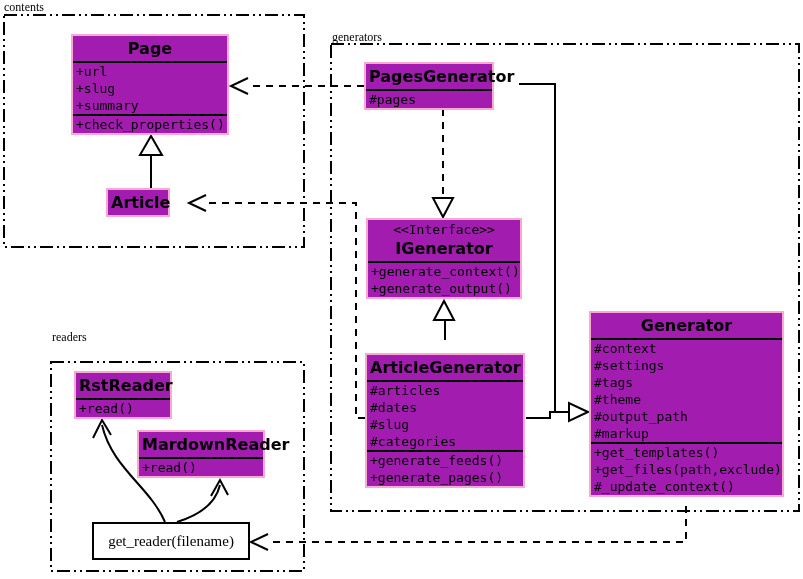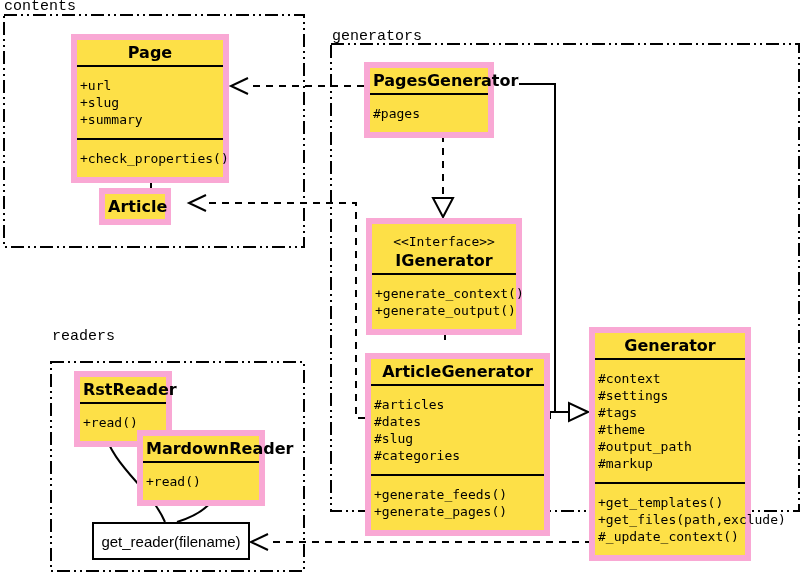--- a/index.html
+++ b/index.html
@@ -7,45 +7,45 @@
     position:relative;width:803px;height:579px;background:#ffffff;
     font-family:"DejaVu Sans",sans-serif;color:#000;overflow:hidden;
   }
   .layer{position:absolute;left:0;top:0;}
   .ln{fill:none;stroke:#000;stroke-width:2;}
   .dash{stroke-dasharray:7 6;}
   .pkg{fill:none;stroke:#000;stroke-width:2;stroke-dasharray:13 4 2 4 2 4;}
   .tri{fill:#ffffff;stroke:#000;stroke-width:2;}
   .open{fill:none;stroke:#000;stroke-width:2;}
   .pkg-label{
-    position:absolute;font-size:15px;line-height:16px;
-    font-family:Liberation Mono, monospace;white-space:nowrap;
+    position:absolute;font-size:12px;line-height:16px;
+    font-family:Liberation Serif, serif;white-space:nowrap;
   }
   .cls{
-    position:absolute;background:#fde047;border:6px solid #f9a8d4;
+    position:absolute;background:#a21caf;border:2px solid #f9a8d4;
     box-sizing:border-box;
   }
   .cls .title{
     font-family:"DejaVu Sans",sans-serif;font-weight:bold;font-size:16px;
     line-height:21px;text-align:center;padding:2px 3px;white-space:nowrap;
   }
   .cls .stereo{
     font-family:"DejaVu Sans Mono",monospace;font-size:13px;line-height:16px;
-    text-align:center;padding-top:10px;white-space:nowrap;
+    text-align:center;padding-top:2px;white-space:nowrap;
   }
   .cls .stereo + .title{padding-top:0;}
-  .sec{border-top:2px solid #000;padding:10px 3px;}
+  .sec{border-top:2px solid #000;padding:0 3px;}
   .member{
     font-family:"DejaVu Sans Mono",monospace;font-size:13px;line-height:17px;
     white-space:pre;
   }
   .plainbox{
     position:absolute;background:#ffffff;border:2px solid #000;
     box-sizing:border-box;display:flex;align-items:center;justify-content:center;
-    font-size:15px;font-family:Liberation Sans, sans-serif;white-space:nowrap;
+    font-size:15px;font-family:Liberation Serif, serif;white-space:nowrap;
   }
 </style>
 </head>
 <body>
 
 <div class="canvas">
 
   <svg class="layer" width="803" height="579" viewBox="0 0 803 579">
 
     <rect x="4" y="15" width="300" height="232" class="pkg"></rect>
@@ -108,55 +108,55 @@
     <div class="sec">
       <div class="member">+url</div>
       <div class="member">+slug</div>
       <div class="member">+summary</div>
     </div>
     <div class="sec">
       <div class="member">+check_properties()</div>
     </div>
   </div>
 
-  <div class="cls" style="left:99px;top:188px;width:72px">
+  <div class="cls" style="left:106px;top:188px;width:64px">
     <div class="title">Article</div>
   </div>
 
   <div class="cls" style="left:364px;top:62px;width:130px">
     <div class="title">PagesGenerator</div>
     <div class="sec">
       <div class="member">#pages</div>
     </div>
   </div>
 
   <div class="cls" style="left:366px;top:218px;width:156px">
     <div class="stereo">&lt;&lt;Interface&gt;&gt;</div>
     <div class="title">IGenerator</div>
     <div class="sec">
       <div class="member">+generate_context()</div>
       <div class="member">+generate_output()</div>
     </div>
   </div>
 
-  <div class="cls" style="left:365px;top:353px;width:185px">
+  <div class="cls" style="left:365px;top:353px;width:160px">
     <div class="title">ArticleGenerator</div>
     <div class="sec">
       <div class="member">#articles</div>
       <div class="member">#dates</div>
       <div class="member">#slug</div>
       <div class="member">#categories</div>
     </div>
     <div class="sec">
       <div class="member">+generate_feeds()</div>
       <div class="member">+generate_pages()</div>
     </div>
   </div>
 
-  <div class="cls" style="left:589px;top:327px;width:162px">
+  <div class="cls" style="left:589px;top:311px;width:195px">
     <div class="title">Generator</div>
     <div class="sec">
       <div class="member">#context</div>
       <div class="member">#settings</div>
       <div class="member">#tags</div>
       <div class="member">#theme</div>
       <div class="member">#output_path</div>
       <div class="member">#markup</div>
     </div>
     <div class="sec">

